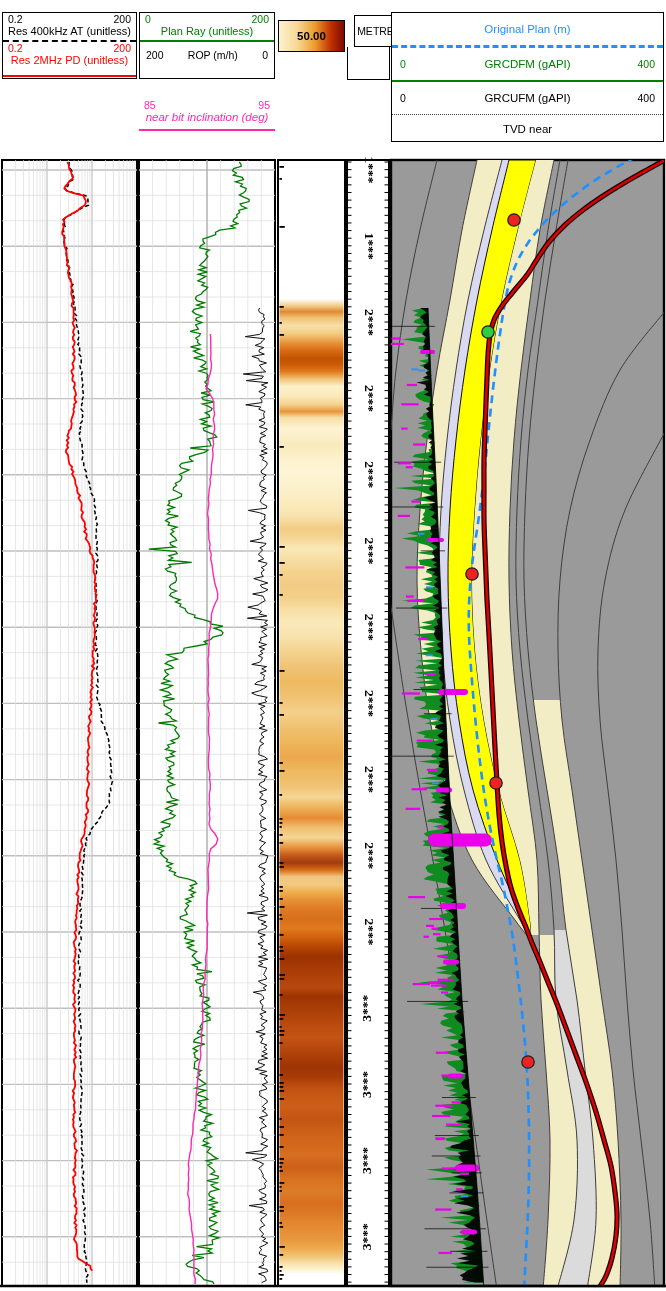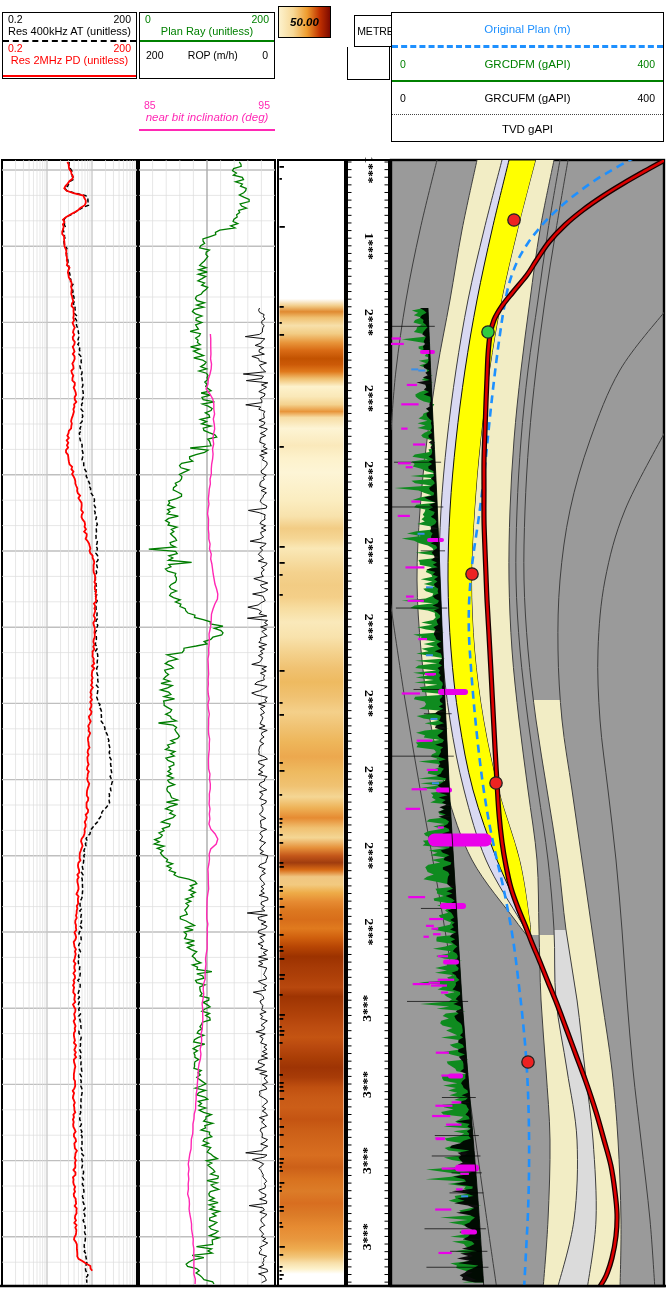--- a/index.html
+++ b/index.html
@@ -59,21 +59,21 @@
   </div>
 </div>
 <div id="inclrow" class="abs" style="left:139px;top:81px;width:136px;height:32px;margin-top:18px;">
   <div class="nums mag">
     <span>85</span>
     <span>95</span>
   </div>
   <div class="lbl mag" style="font-size:11.5px;font-style:italic;">near bit inclination (deg)</div>
 </div>
 
-<div id="scalebox" class="abs" style="left:278px;top:6px;width:53px;height:32px;font-style:italic;">
+<div id="scalebox" class="abs" style="left:278px;top:20px;width:67px;height:32px;">
   <span>50.00</span>
 </div>
 
 <div id="metrebox" class="abs" style="left:354px;top:15px;width:43px;height:32px;">
   <span>METRE</span>
 </div>
 <div id="metreempty" class="abs" style="left:347px;top:47px;width:43px;height:33px;"></div>
 
 <div id="phdr" class="abs" style="left:391px;top:12px;width:273px;height:130px;">
   <div class="prow r1 blue">
@@ -83,21 +83,21 @@
     <span class="mn">0</span>
     <span>GRCDFM (gAPI)</span>
     <span class="mx">400</span>
   </div>
   <div class="prow r3">
     <span class="mn">0</span>
     <span>GRCUFM (gAPI)</span>
     <span class="mx">400</span>
   </div>
   <div class="prow" style="height:28px;">
-    <span>TVD gAPI</span>
+    <span>TVD near</span>
   </div>
 </div>
 
 <svg id="body" class="abs" style="left:0;top:0;" width="666" height="1291" viewBox="0 0 666 1291">
     <defs>
       <linearGradient id="heat" x1="0" y1="0" x2="0" y2="1">
         <stop offset="0.0000" stop-color="#ffffff"></stop>
         <stop offset="0.1226" stop-color="#ffffff"></stop>
         <stop offset="0.1288" stop-color="#f2cd8a"></stop>
         <stop offset="0.1341" stop-color="#e08a30"></stop>

